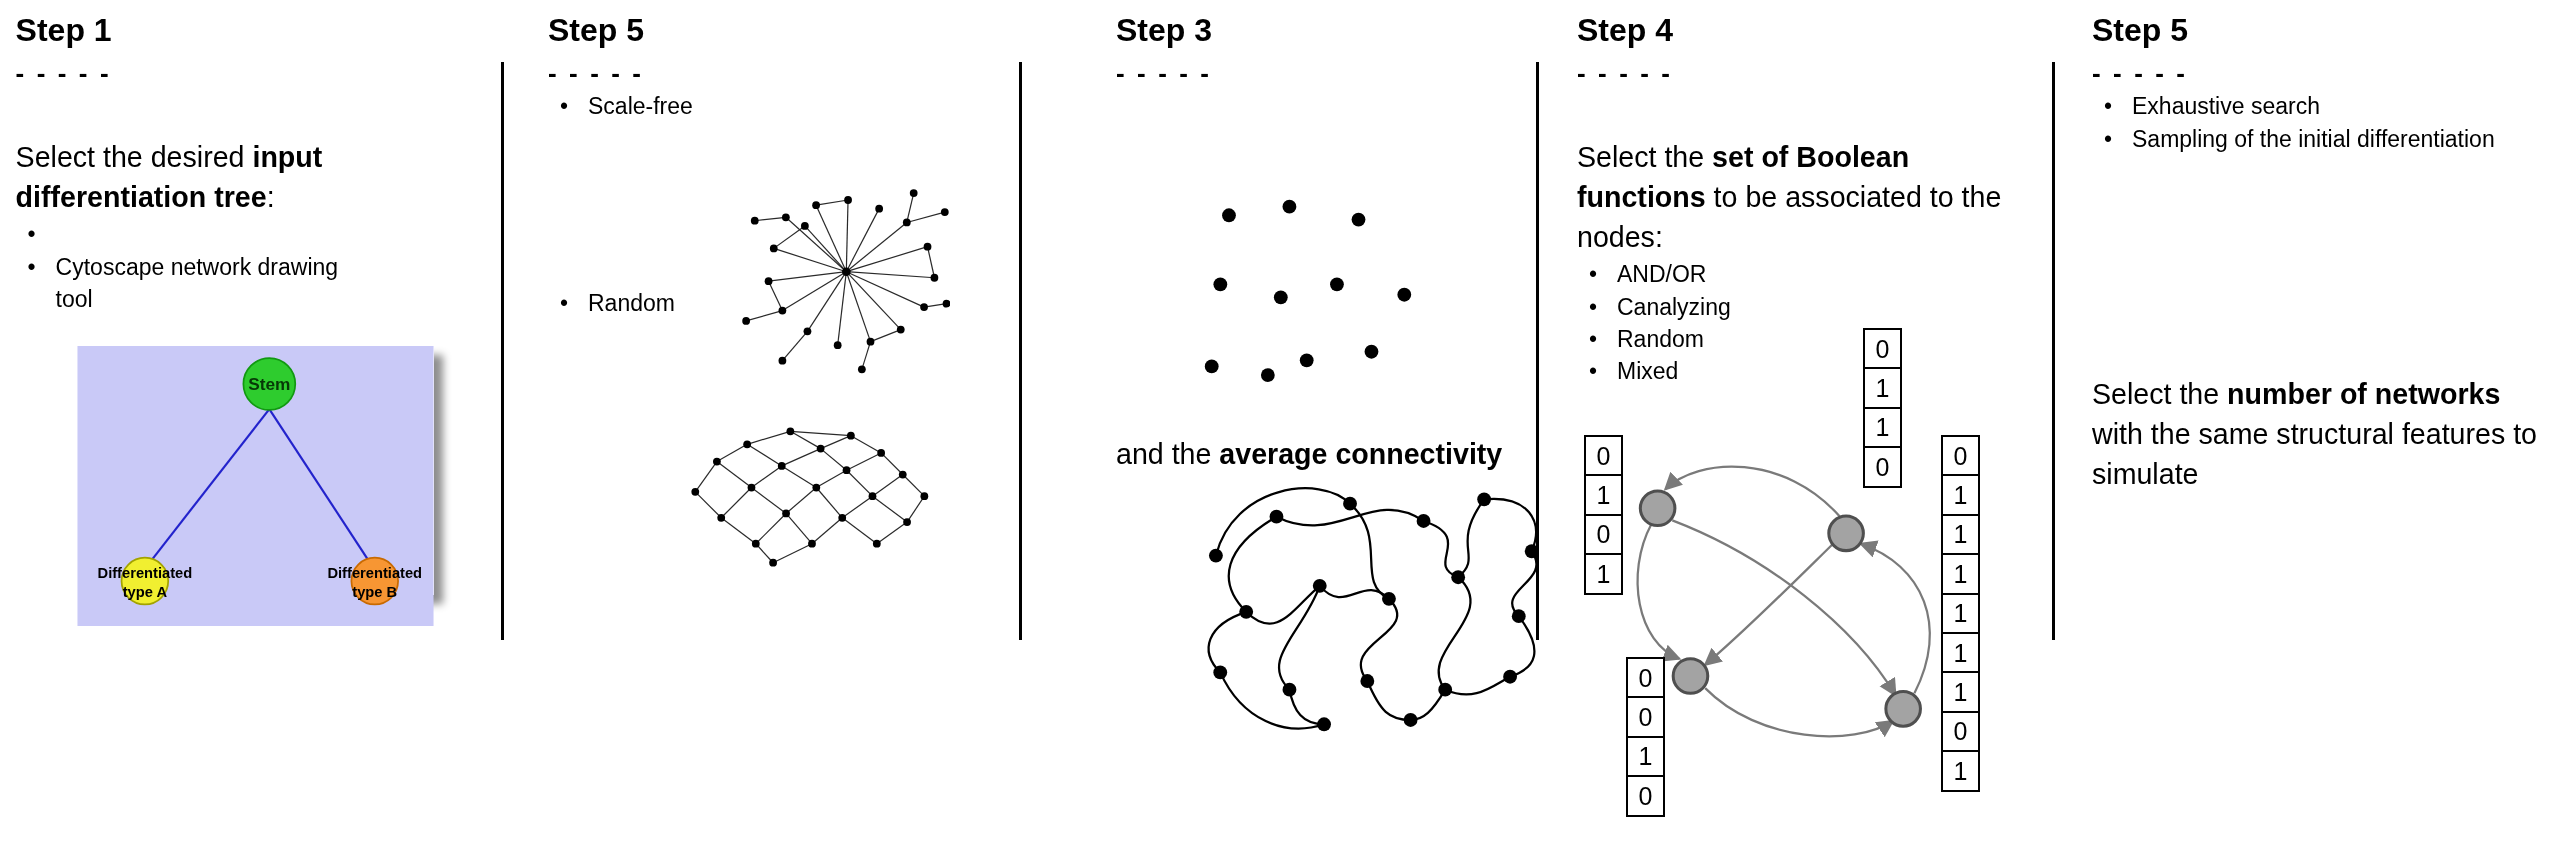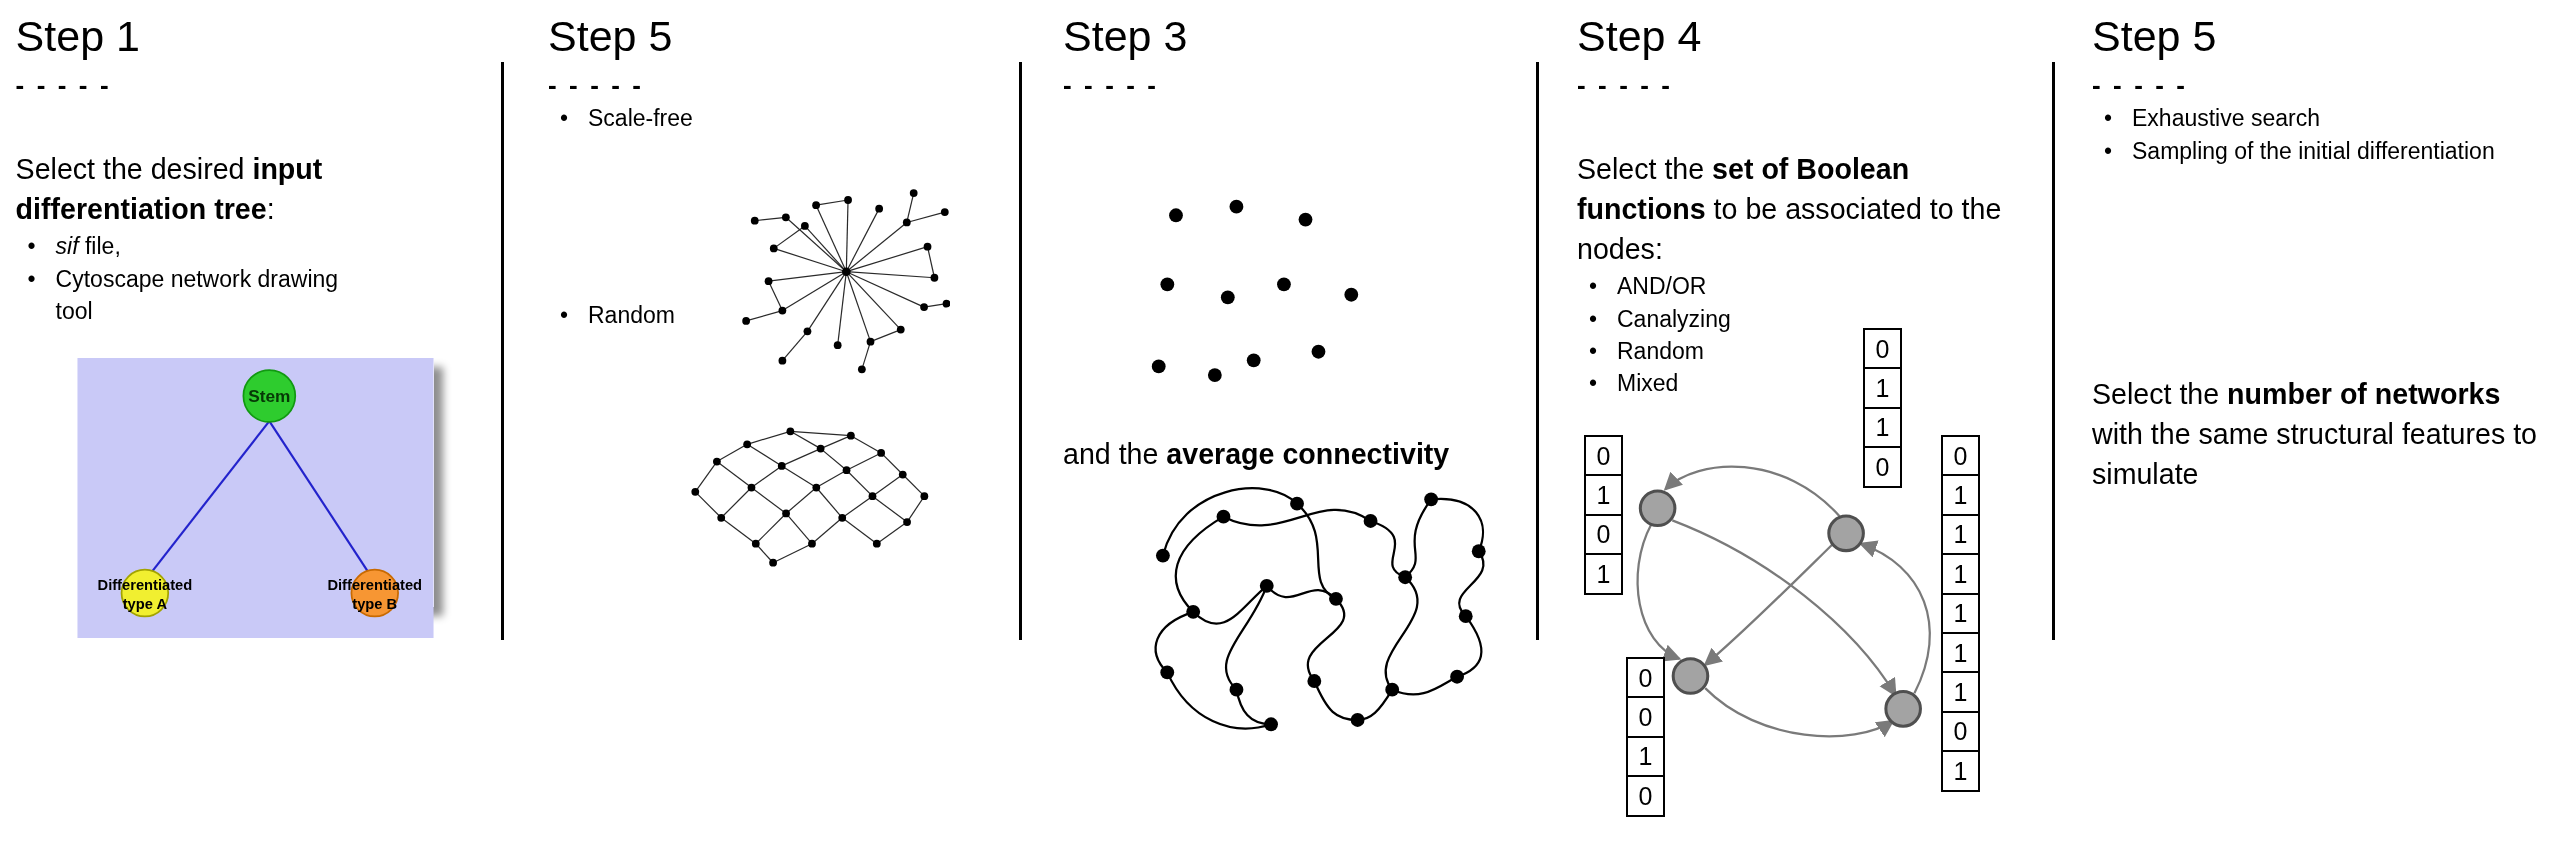--- a/index.html
+++ b/index.html
@@ -4,29 +4,29 @@
 <style>
   * { margin:0; padding:0; box-sizing:border-box; }
   html,body { background:#ffffff; }
   body {
     width:2576px; height:851px; position:relative; overflow:hidden;
     font-family:"Liberation Sans", sans-serif; color:#000;
   }
   .col { position:absolute; top:12px; }
   #col1 { left:15.6px;  width:450px; }
   #col2 { left:548px; width:433px; }
-  #col3 { left:1063px;width:472px; }
+  #col3 { left:1116px;width:472px; }
   #col4 { left:1577px;width:459px; }
   #col5 { left:2092px;width:472px; }
 
   .divider { position:absolute; top:62px; height:578px; width:2.6px; background:#000; }
   #div1 { left:501px; }  #div2 { left:1019px; }
   #div3 { left:1536px; } #div4 { left:2052px; }
 
-  .step-title { font-size:43px; font-weight:normal; }
+  .step-title { font-size:32px; font-weight:bold; }
   .dashes { font-size:26px; font-weight:bold; margin-top:8.7px; letter-spacing:2.6px; white-space:pre; }
   .para { font-size:28.6px; line-height:1.4; }
   .intro { margin-top:48px; }
   .bullets { list-style:none; font-size:23px; line-height:1.4; margin-top:1.7px; }
   .bullets li { display:flex; }
   .bullets .mark { width:40px; flex:none; padding-left:12px; }
   .bullets .mark::before { content:"\2022"; }
   .bullets .btext { flex:1; }
   #col1 .bullets { max-width:363px; }
   .it { font-style:italic; }
@@ -75,21 +75,20 @@
 
 <div>
 
   <section class="col" id="col1">
     <h2 class="step-title">Step 1</h2>
     <div class="dashes">- - - - -</div>
     <p class="para intro"><span>Select the desired </span><b>input differentiation tree</b><span>:</span></p>
     <ul class="bullets">
       <li>
           <span class="mark"></span>
-          <span class="btext"><i class="it">sif</i><span> file,</span></span>
         </li>
       <li>
           <span class="mark"></span>
           <span class="btext">Cytoscape network drawing tool</span>
         </li>
     </ul>
     <div class="tree-figure">
       <svg width="357" height="280" viewBox="0 0 412 324">
         <rect x="0" y="0" width="412" height="324" fill="#c9c9f7"></rect>
         <g>

